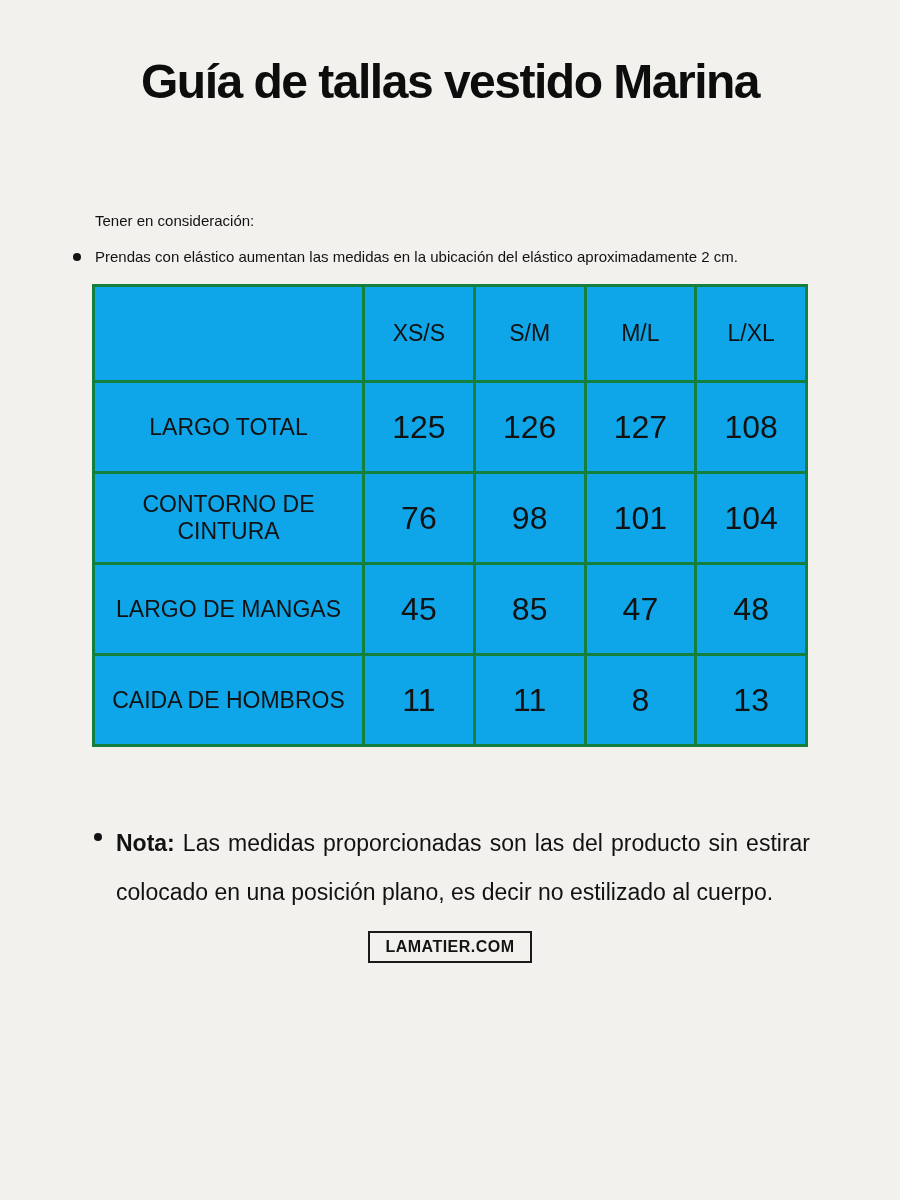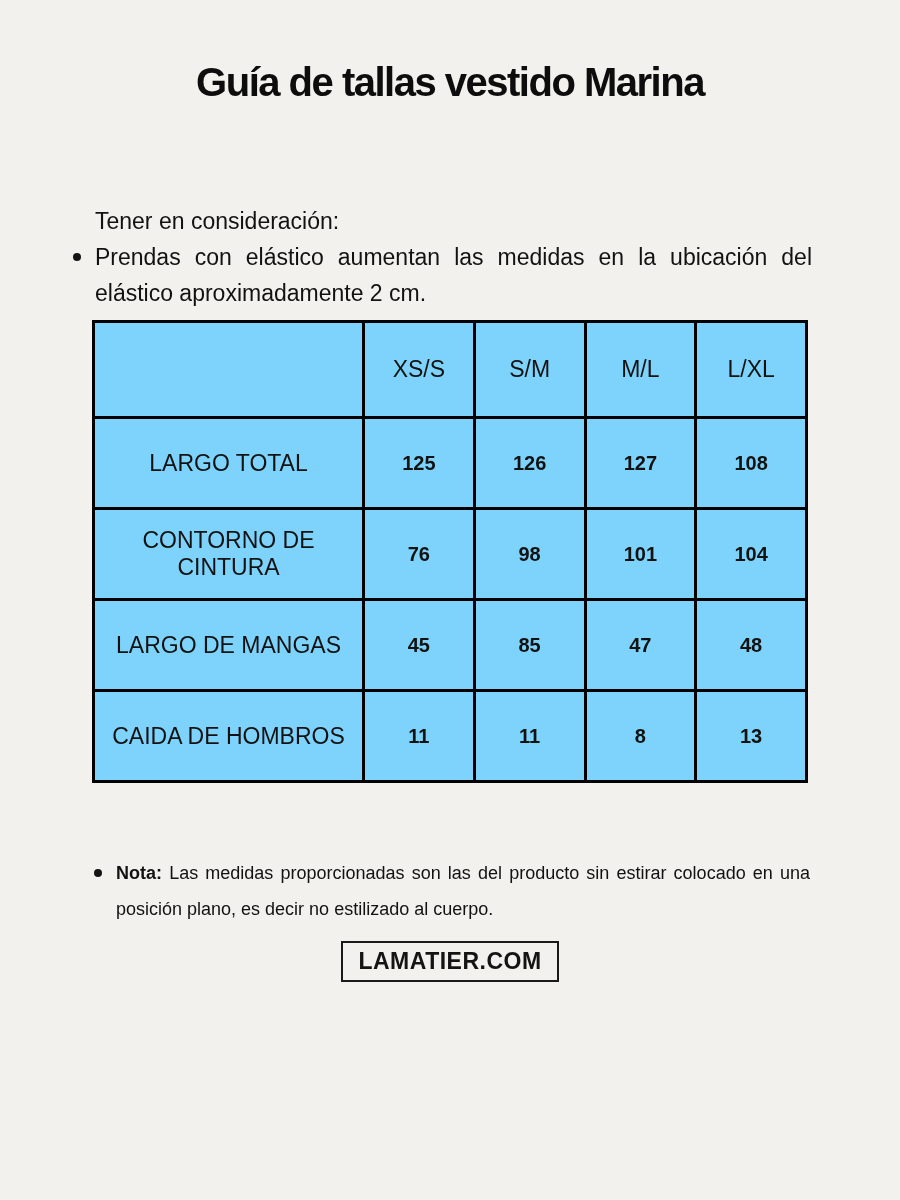--- a/index.html
+++ b/index.html
@@ -9,72 +9,72 @@
     color: #121212;
     font-family: "Liberation Sans", "DejaVu Sans", sans-serif;
     overflow: hidden;
   }
   .page { width: 900px; height: 1200px; position: relative; }
 
   
   .title {
     margin: 54px 0 0 0;
     text-align: center;
-    font-size: 40px;
+    font-size: 48px;
     line-height: 56px;
     font-weight: bold;
     letter-spacing: -1.5px;
     color: #0d0d0d;
   }
 
   
-  .intro { margin: 93px 0 0 68px; width: 744px; font-size: 23px; line-height: 36px; }
+  .intro { margin: 93px 0 0 68px; width: 744px; font-size: 15px; line-height: 36px; }
   .intro-heading { margin: 0 0 0 27px; }
   .bullet-list { margin: 0; padding: 0; list-style: none; }
   .bullet-item { position: relative; padding-left: 27px; text-align: justify; }
   .dot {
     position: absolute; left: 5px; top: 14px;
     width: 8px; height: 8px; border-radius: 50%;
     background: #141414;
   }
 
   
   .size-table {
     margin: 9px 0 0 92px;
     width: 716px;
     border-collapse: collapse;
     table-layout: fixed;
     font-size: 23px;
   }
   .size-table col.c-label { width: 270px; }
   .size-table th, .size-table td {
-    border: 3px solid #000000;
+    border: 3px solid #15803d;
     text-align: center;
     vertical-align: middle;
     font-weight: normal;
     padding: 0 10px;
-    background: #7dd3fc;
+    background: #0ea5e9;
   }
   .size-table .hdr-row th { height: 93px; }
   .size-table .data-row td { height: 88px; }
-  .size-table td.num { font-size: 20px; font-weight: bold; }
+  .size-table td.num { font-size: 32px; }
 
   
-  .note-section { margin: 72px 0 0 90px; width: 720px; font-size: 18px; line-height: 36px; }
+  .note-section { margin: 72px 0 0 90px; width: 720px; font-size: 23px; line-height: 49px; }
   .note-item { position: relative; padding-left: 26px; text-align: justify; }
   .note-item .dot { left: 4px; top: 14px; }
   .note-label { font-weight: bold; }
 
   
   .footer { margin-top: 14px; text-align: center; }
   .brand-box {
     display: inline-block;
     border: 2px solid #1a1a1a;
     padding: 5px 15px;
-    font-size: 23px;
+    font-size: 16px;
     font-weight: bold;
     letter-spacing: 0.5px;
     color: #141414;
     background: #f2f1ee;
   }
 </style>
 </head>
 <body>
 
 <main class="page">

